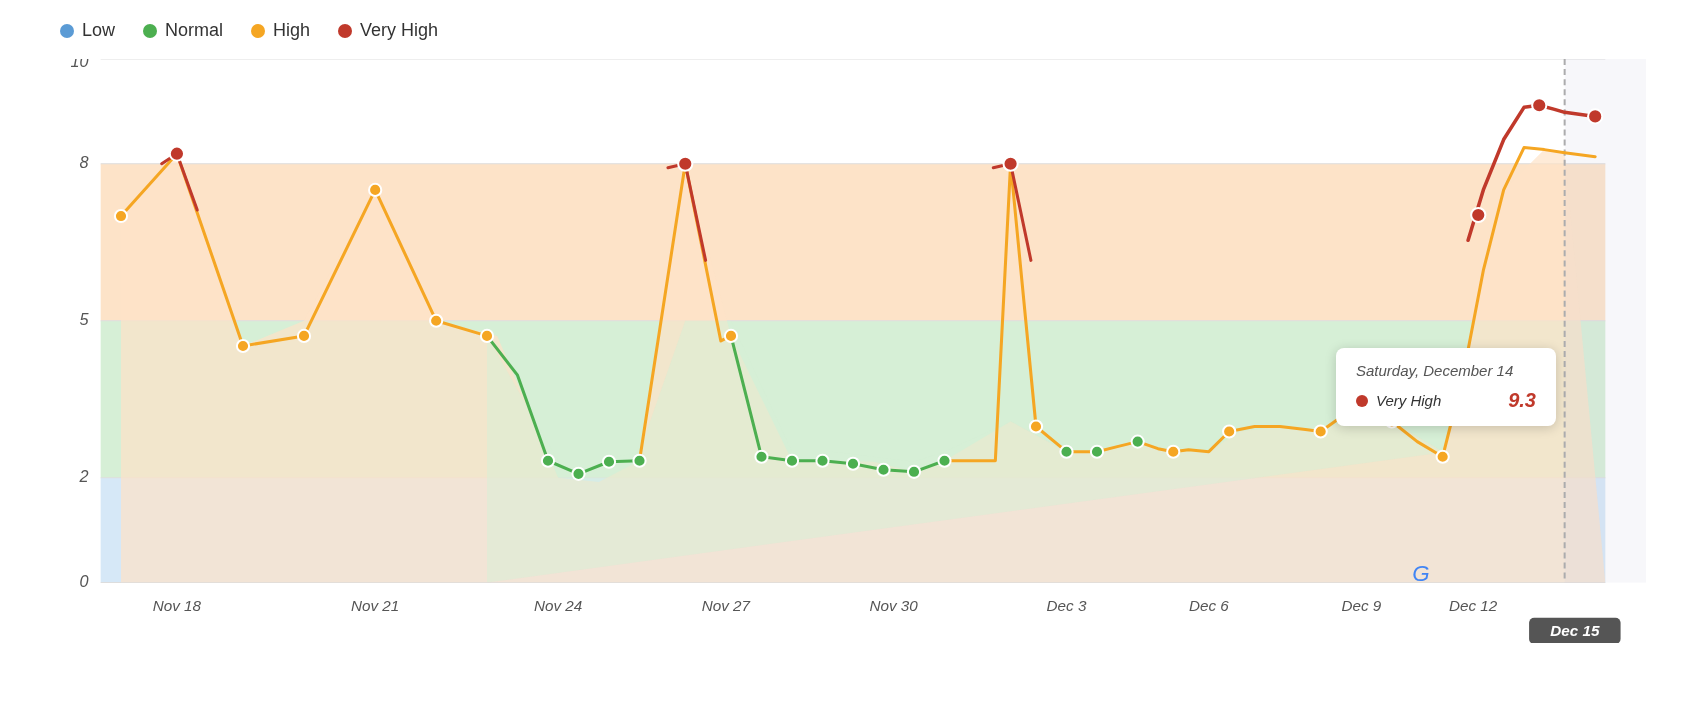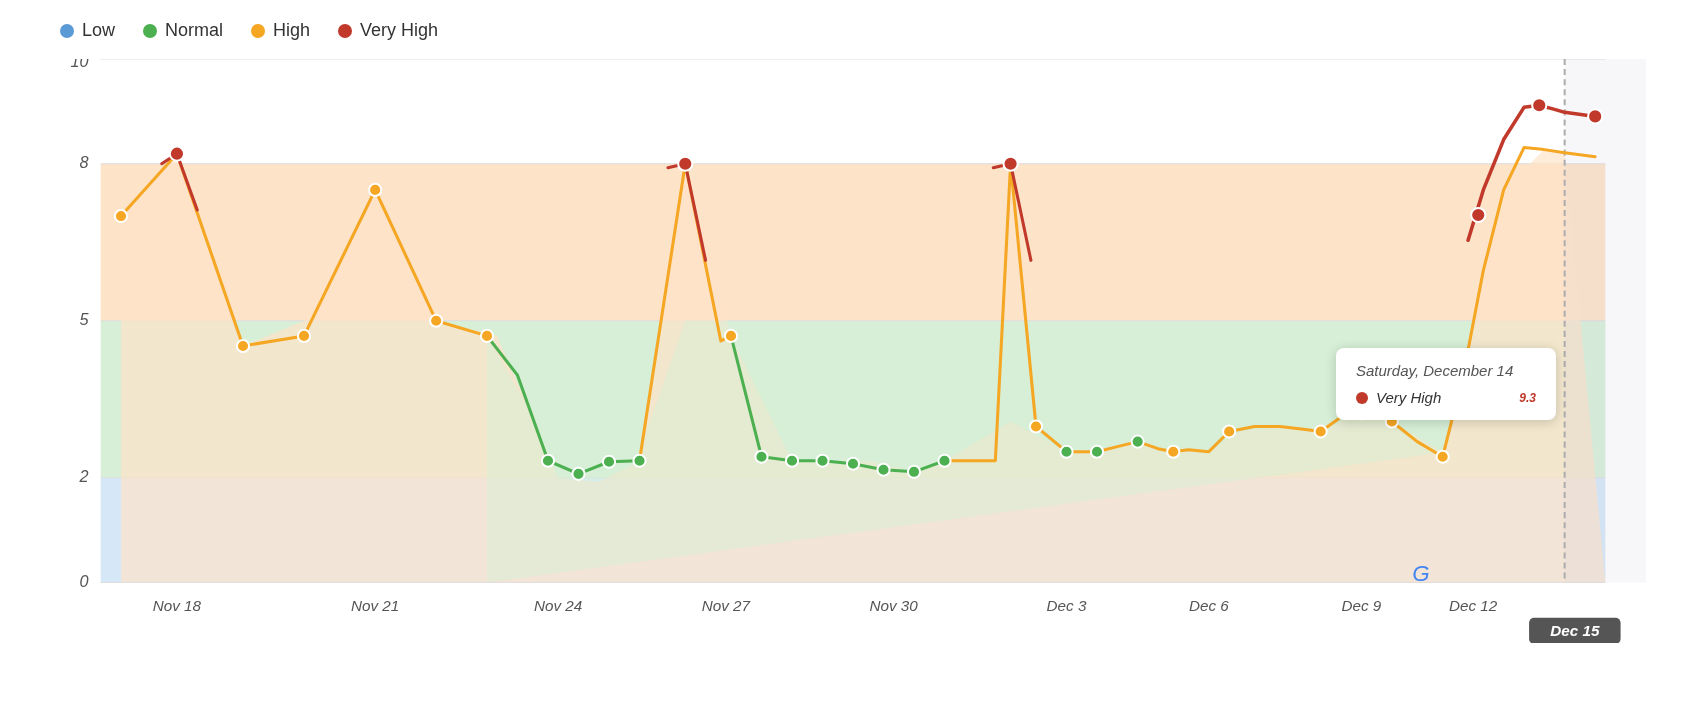--- a/index.html
+++ b/index.html
@@ -72,21 +72,21 @@
     }
     .tooltip-dot {
       width: 12px;
       height: 12px;
       border-radius: 50%;
       background: #c0392b;
     }
     .tooltip-value {
       color: #c0392b;
       font-weight: bold;
-      font-size: 12px;
+      font-size: 20px;
     }
   </style>
 </head>
 <body>
 
 <div class="chart-container">
 
   <div class="legend">
     <div class="legend-item">
       <div class="legend-dot" style="background:#5b9bd5;"></div>

